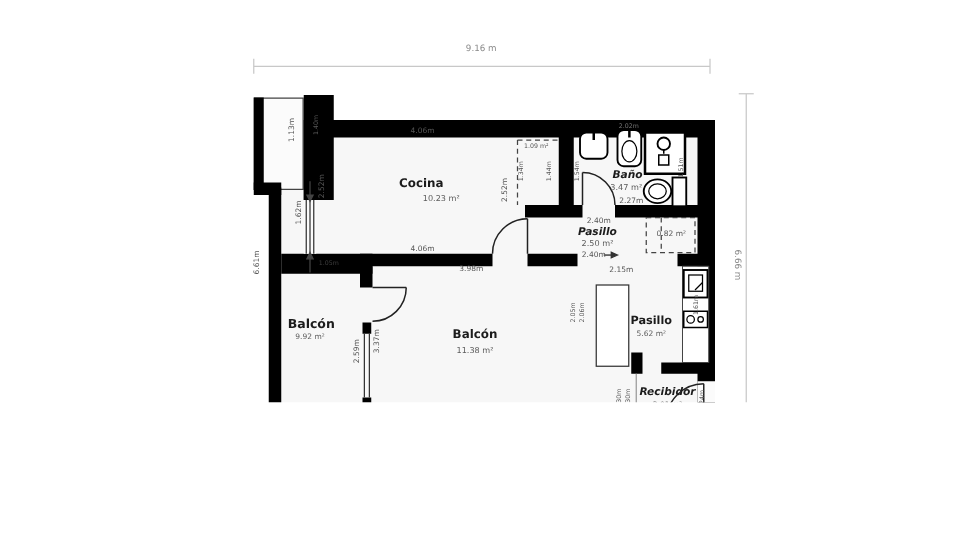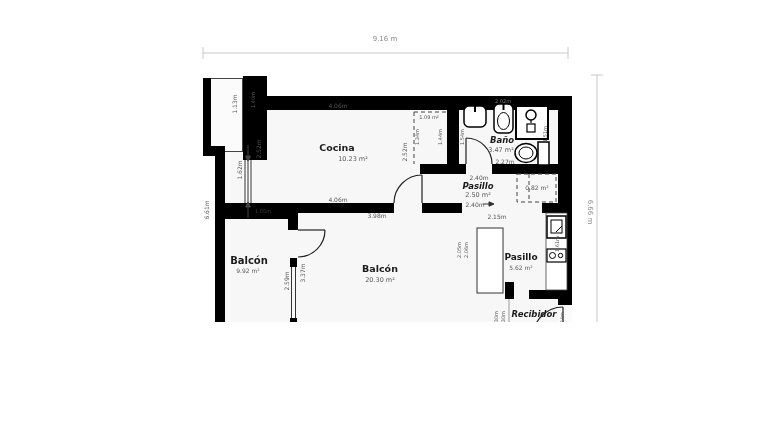--- a/index.html
+++ b/index.html
@@ -192,21 +192,21 @@
   <div class="lab" style="left:497px;top:216px;">2.15m</div>
   <div class="lab" style="left:537px;top:187px;">0.82 m²</div>
 
   <div class="lab room-name" style="left:521px;top:257px;font-size:9px;">Pasillo</div>
   <div class="lab room-area" style="left:521px;top:267px;font-size:6px;">5.62 m²</div>
   <div class="vlab tiny" style="left:459px;top:250px;">2.05m</div>
   <div class="vlab tiny" style="left:466px;top:250px;">2.06m</div>
   <div class="vlab tiny" style="left:557px;top:244px;">1.61m</div>
 
   <div class="lab room-name" style="left:380px;top:268px;">Balcón</div>
-  <div class="lab room-area" style="left:380px;top:280px;">20.30 m²</div>
+  <div class="lab room-area" style="left:380px;top:280px;">11.38 m²</div>
   <div class="lab" style="left:377px;top:215px;">3.98m</div>
   <div class="lab" style="left:399px;top:340px;">5.12m</div>
   <div class="vlab" style="left:302px;top:273px;">3.37m</div>
 
   <div class="lab room-name" style="left:249px;top:260px;font-size:10px;">Balcón</div>
   <div class="lab room-area" style="left:248px;top:270px;font-size:6px;">9.92 m²</div>
   <div class="lab" style="left:267px;top:330px;">1.18m</div>
   <div class="lab" style="left:225px;top:344px;">1.00m</div>
   <div class="vlab" style="left:286px;top:281px;">2.59m</div>
   <div class="lab faint" style="left:263px;top:211px;">1.05m</div>

